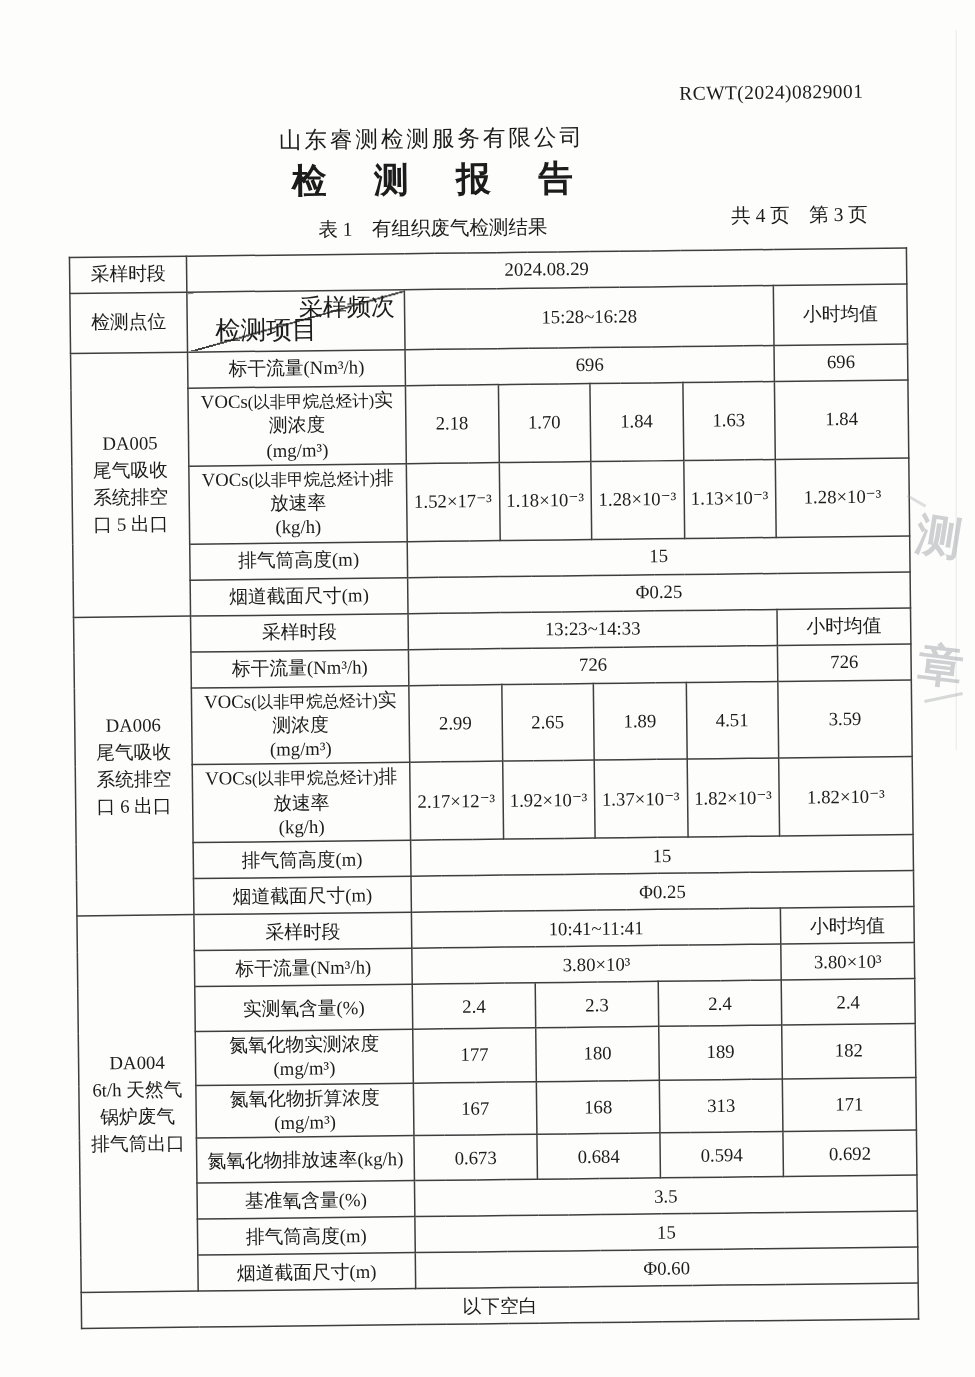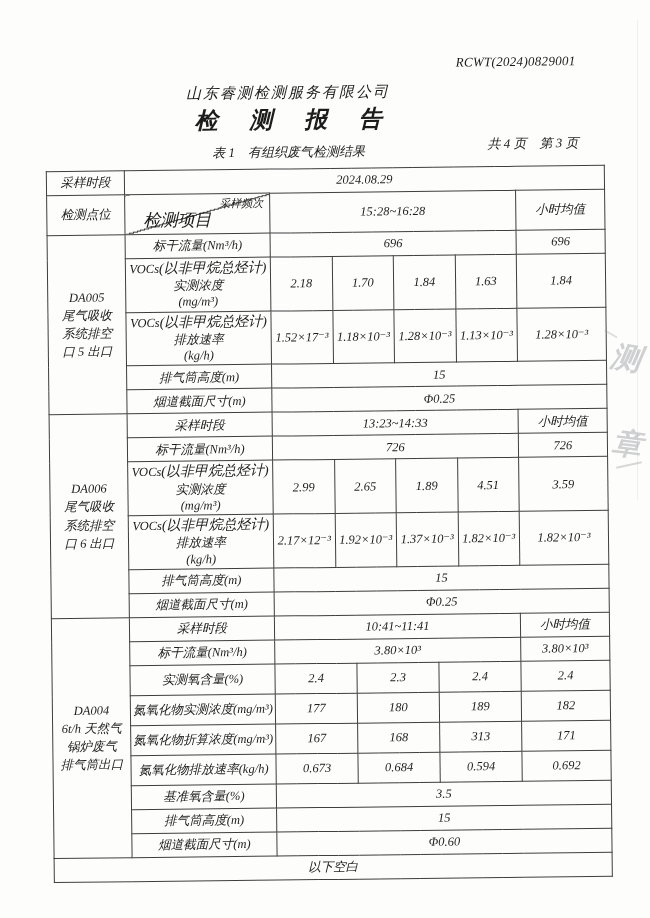--- a/index.html
+++ b/index.html
@@ -1,21 +1,20 @@
 <!DOCTYPE html>
 <html><head>
 <meta charset="utf-8">
 <style>
   html,body { margin:0; padding:0; background:#ffffff; }
   .page {
     position:relative; width:650px; height:918px; overflow:hidden;
     background:#fdfdfc;
     font-family:"Liberation Serif","DejaVu Serif",serif;
     color:#1c1c1c;
-    font-style:italic;
   }
   .tilt { position:absolute; inset:0; transform:rotate(-0.65deg); transform-origin:50% 30%; }
 
   .report-no { position:absolute; top:56px; left:0; width:578px; text-align:right; font-size:13px; letter-spacing:0.3px; }
   .company   { position:absolute; top:83px; left:0; width:580px; text-align:center; font-size:15px; letter-spacing:2px; }
   .title     { position:absolute; top:104px; left:0; width:580px; text-align:center; font-size:23px; font-weight:bold; letter-spacing:13px; text-indent:13px; }
   .caption   { position:absolute; top:143px; left:0; width:580px; text-align:center; font-size:13px; }
   .pages     { position:absolute; top:137px; right:70px; font-size:13px; }
 
   table.report {
@@ -26,29 +25,29 @@
   table.report td {
     border:1px solid #3e3e3e; text-align:center; vertical-align:middle;
     font-size:12.5px; padding:1px 2px; line-height:1.3; overflow:hidden;
   }
   col.c-pt { width:78px; } col.c-lb { width:145px; }
   col.c-u  { width:20.5px; } col.c-av { width:89px; }
 
   tr.rh24 { height:24px; } tr.rh38 { height:40px; } tr.rh30 { height:30px; }
   td.pt div { line-height:1.45; }
   td.blank { text-align:left; padding:4px 0 8px 8px; vertical-align:top; }
-  .small-q { font-size:14px;margin-top:16px; }
+  .small-q { font-size:11px;margin-top:16px; }
   .lb2 { display:block; }
 
   td.diag { position:relative; padding:0;
     background:linear-gradient(to bottom right,
       transparent calc(50% - 0.6px), #3e3e3e calc(50% - 0.6px),
       #3e3e3e calc(50% + 0.6px), transparent calc(50% + 0.6px));
   }
-  td.diag .dt { position:absolute; top:2px; right:6px; font-size:11px; }
+  td.diag .dt { position:absolute; top:2px; right:6px; font-size:16px; }
   td.diag .db { position:absolute; bottom:2px; left:18px; font-size:17px; }
 
   .scan-edge { position:absolute; top:20px; right:12px; width:1.5px; height:480px; background:rgba(0,0,0,0.055); }
   .stamp-char { position:absolute; font-size:30px; font-weight:bold; color:rgba(142,146,150,0.42);
     font-family:"Liberation Serif","DejaVu Serif",serif; }
   .stamp-c1 { top:338px; left:611px; transform:rotate(9deg); }
   .stamp-c2 { top:424px; left:612px; transform:rotate(7deg); }
   .stamp-dash { position:absolute; top:464px; left:616px; width:26px; height:2px;
     background:rgba(142,146,150,0.35); transform:rotate(-12deg); }
   .stamp-tick { position:absolute; top:333px; left:604px; width:14px; height:2px;

